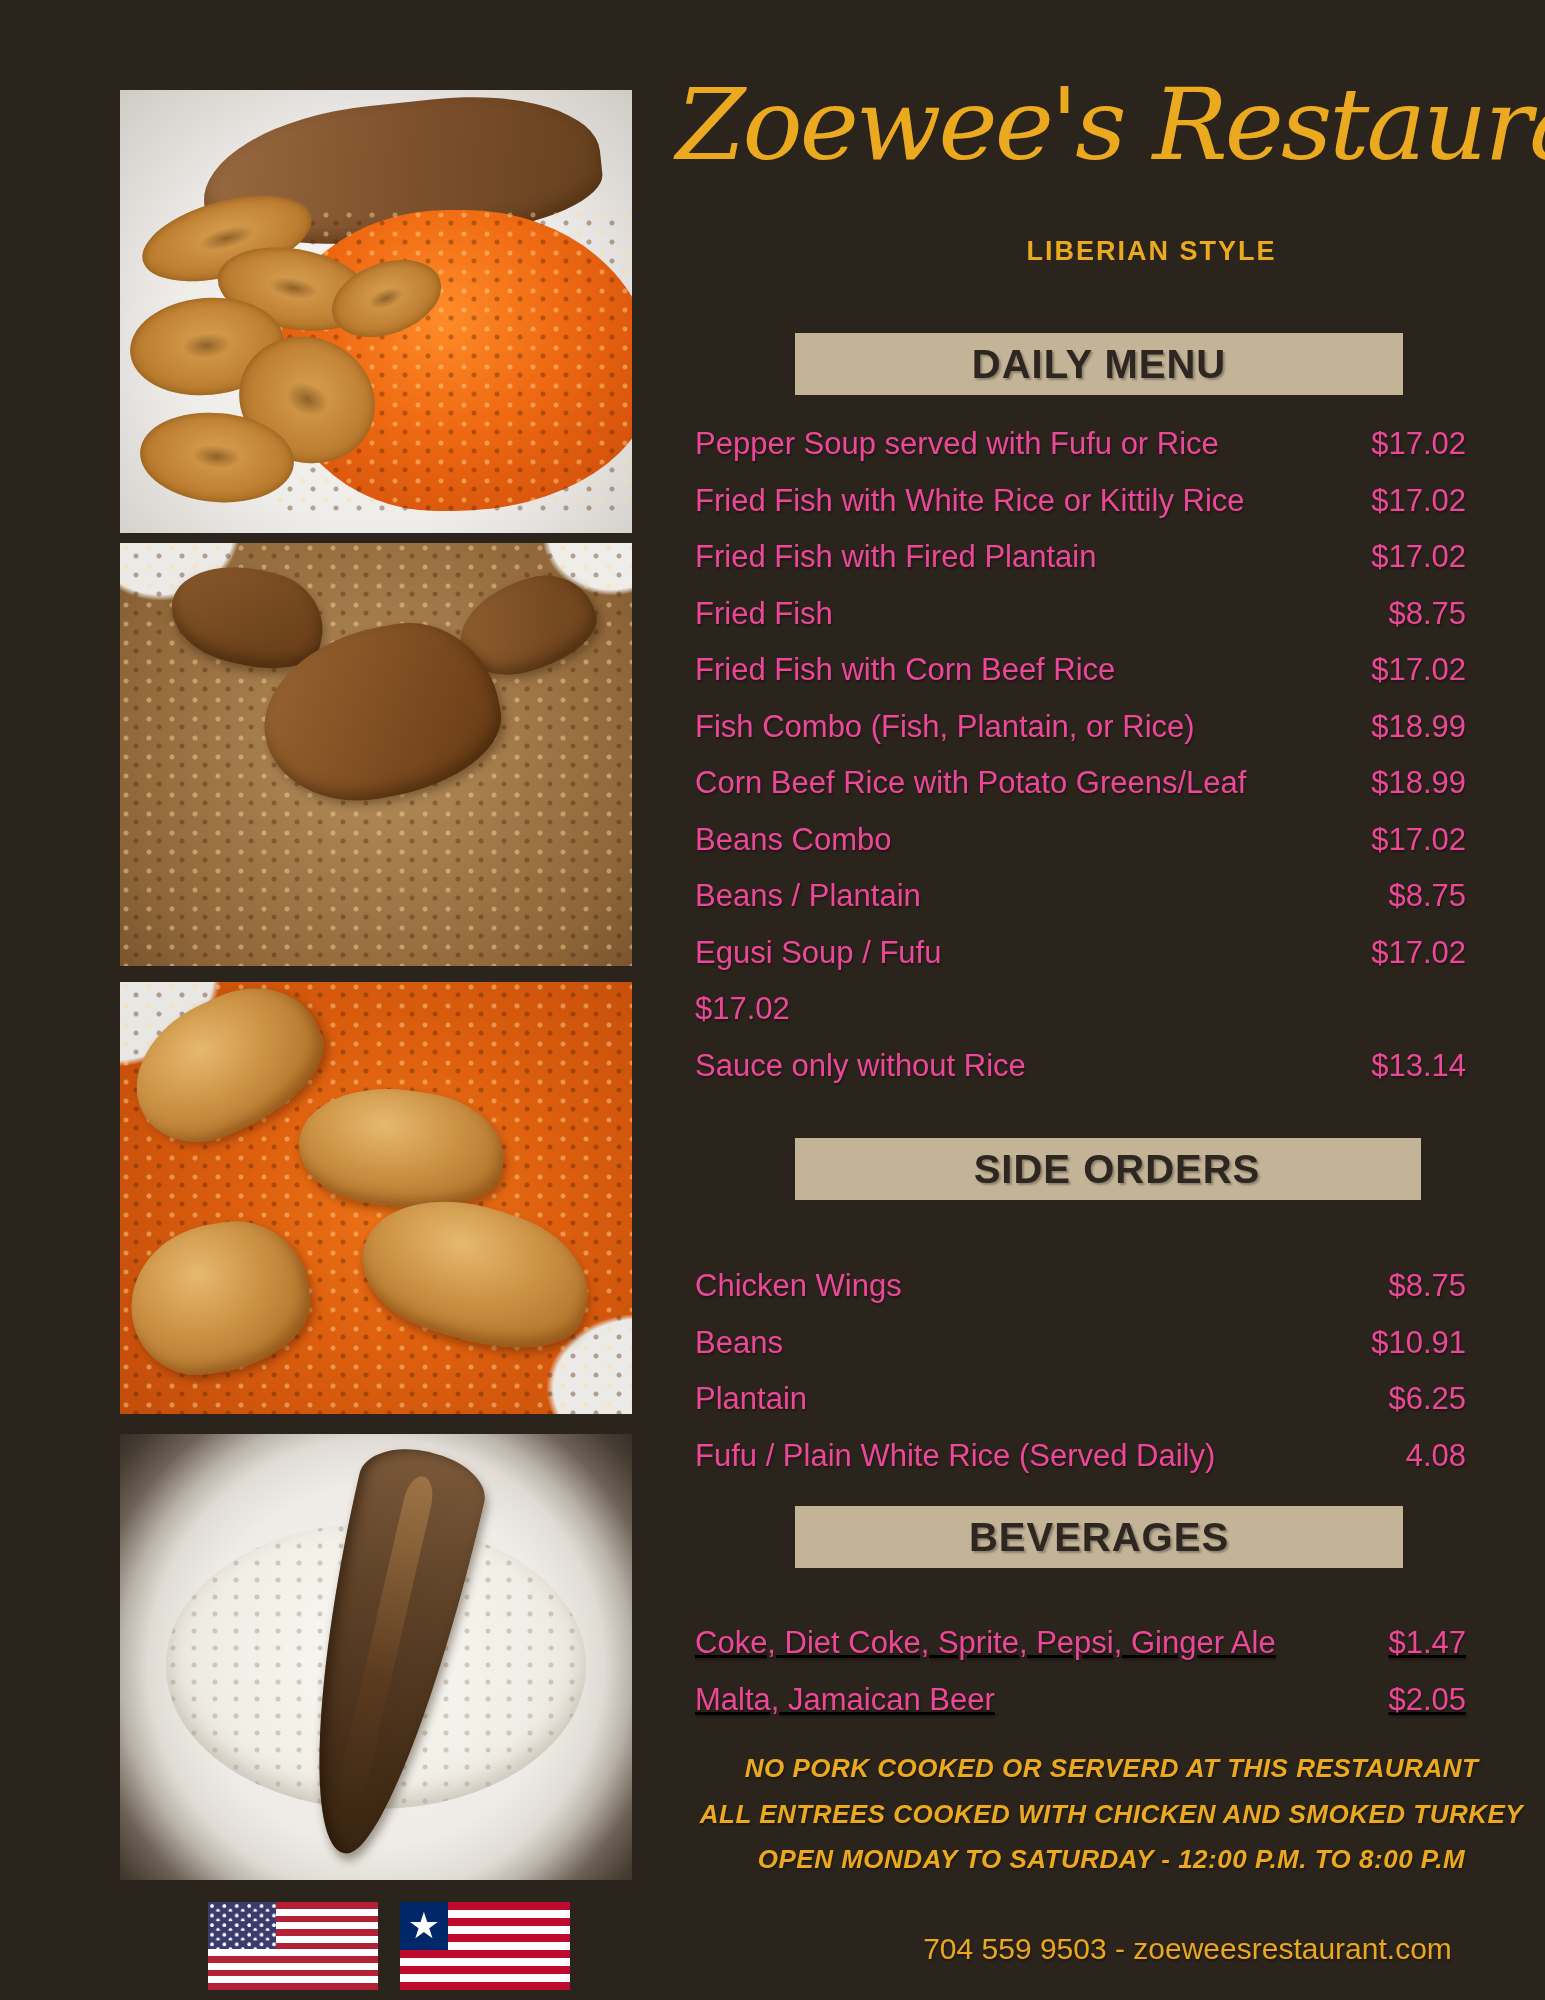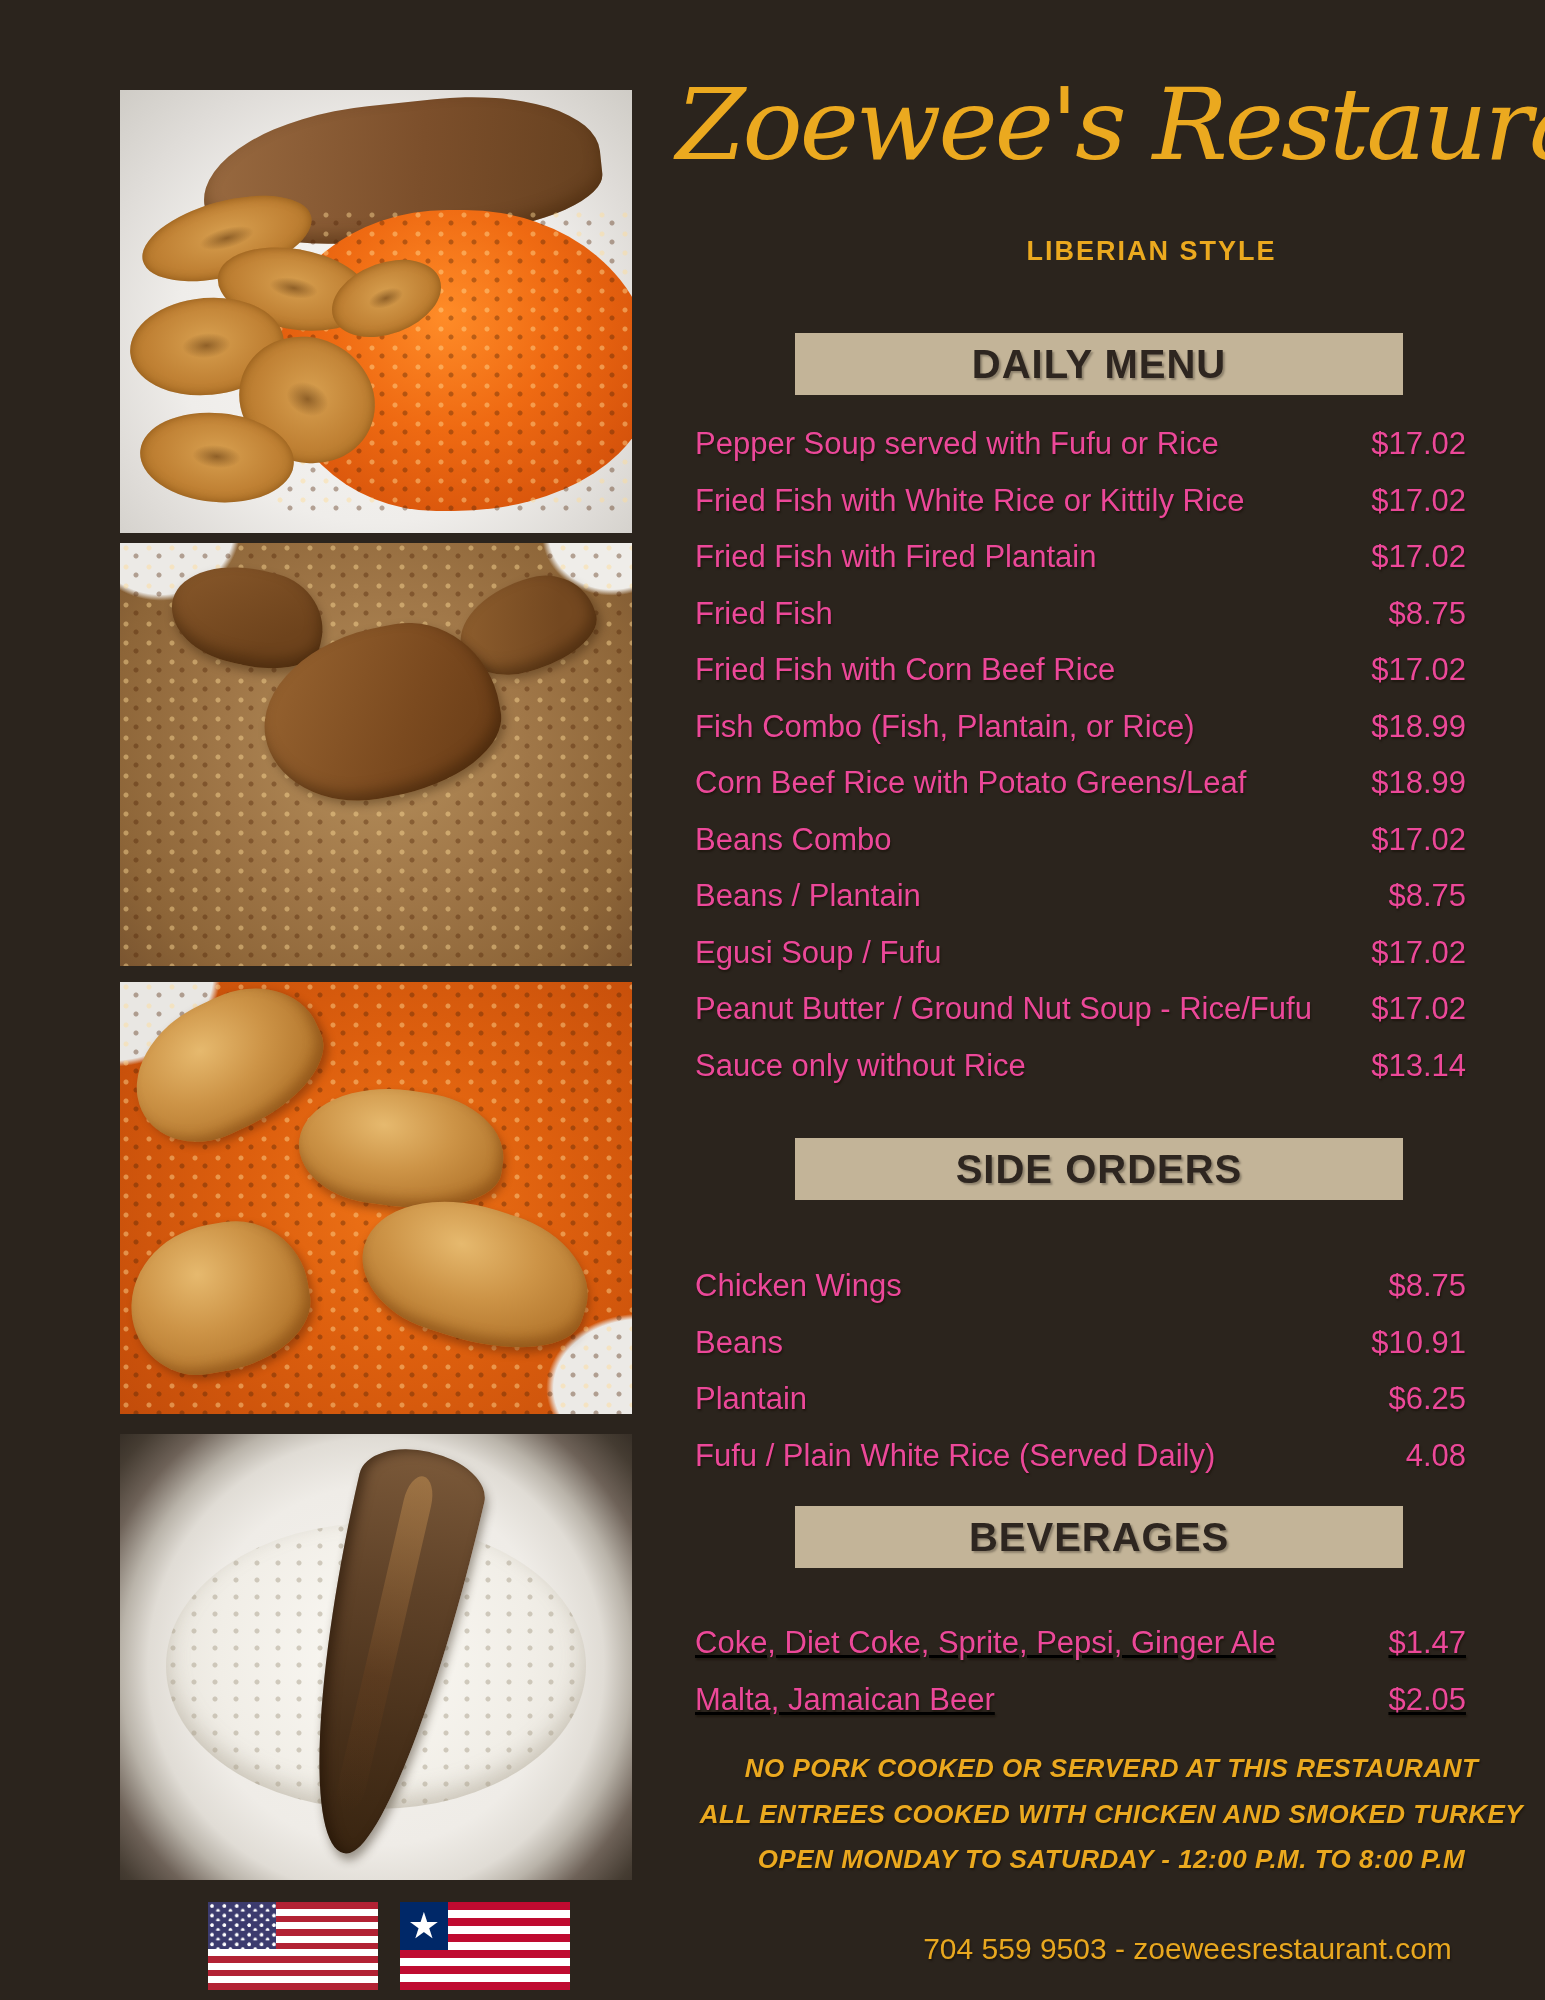--- a/index.html
+++ b/index.html
@@ -89,21 +89,21 @@
   .brand-title{position:absolute;left:630px;top:66px;width:915px;text-align:center;
     font-family:"DejaVu Serif",serif;font-style:italic;font-weight:normal;
     font-size:100px;color:#EBA91F;letter-spacing:-3px;padding-left:46px;white-space:nowrap;}
   .brand-subtitle{position:absolute;left:630px;top:236px;width:915px;text-align:center;
     font-weight:bold;font-size:27px;color:#EBA91F;letter-spacing:2px;padding-left:64px;}
   .section-bar{position:absolute;left:795px;width:608px;height:62px;background:#C3B498;
     display:flex;align-items:center;justify-content:center;
     font-weight:bold;font-size:40px;color:#2E2620;letter-spacing:1px;
     text-shadow:2px 2px 2px rgba(43,36,30,.35);}
   #bar-daily{top:333px;}
-  #bar-sides{top:1138px;}
+  #bar-sides{top:1138px;padding-left:18px;}
   #bar-beverages{top:1506px;}
   .menu-list{position:absolute;left:695px;width:771px;}
   #list-daily{top:416px;}
   #list-sides{top:1258px;}
   #list-beverages{top:1615px;text-decoration:underline;}
   .menu-row{height:56.5px;display:flex;justify-content:space-between;align-items:center;}
   .menu-item-name,.menu-item-price{font-size:31px;color:#ec4899;
     text-shadow:1px 2px 2px rgba(20,12,4,.55);}
   .notes{position:absolute;left:630px;top:1746px;width:915px;text-align:center;padding-left:24px;}
   .note-line{font-size:26px;font-weight:bold;font-style:italic;color:#EBA91F;
@@ -197,21 +197,20 @@
       </div>
       <div class="menu-row">
         <span class="menu-item-name">Beans / Plantain</span>
         <span class="menu-item-price">$8.75</span>
       </div>
       <div class="menu-row">
         <span class="menu-item-name">Egusi Soup / Fufu</span>
         <span class="menu-item-price">$17.02</span>
       </div>
       <div class="menu-row">
-        <span class="menu-item-name">Peanut Butter / Ground Nut Soup - Rice/Fufu</span>
         <span class="menu-item-price">$17.02</span>
       </div>
       <div class="menu-row">
         <span class="menu-item-name">Sauce only without Rice</span>
         <span class="menu-item-price">$13.14</span>
       </div>
     </div>
 
   <div class="section-bar" id="bar-sides">SIDE ORDERS</div>
   <div class="menu-list" id="list-sides">

